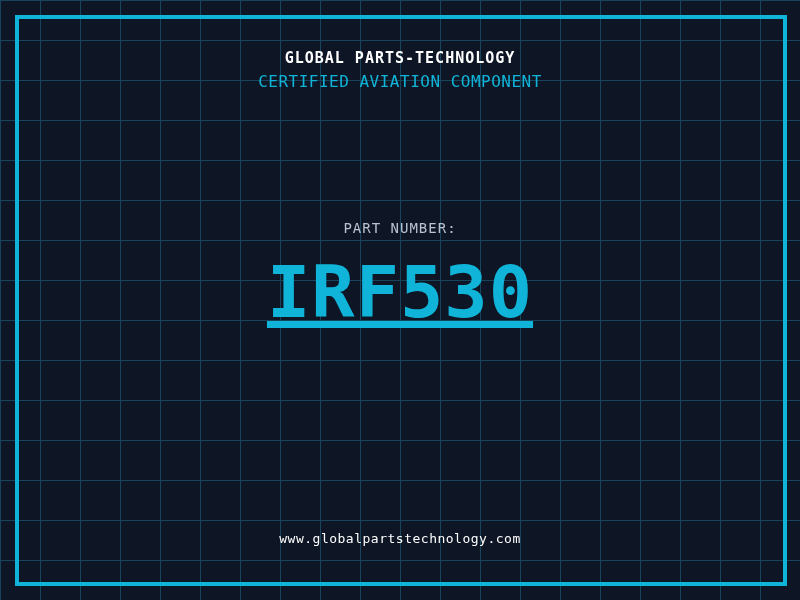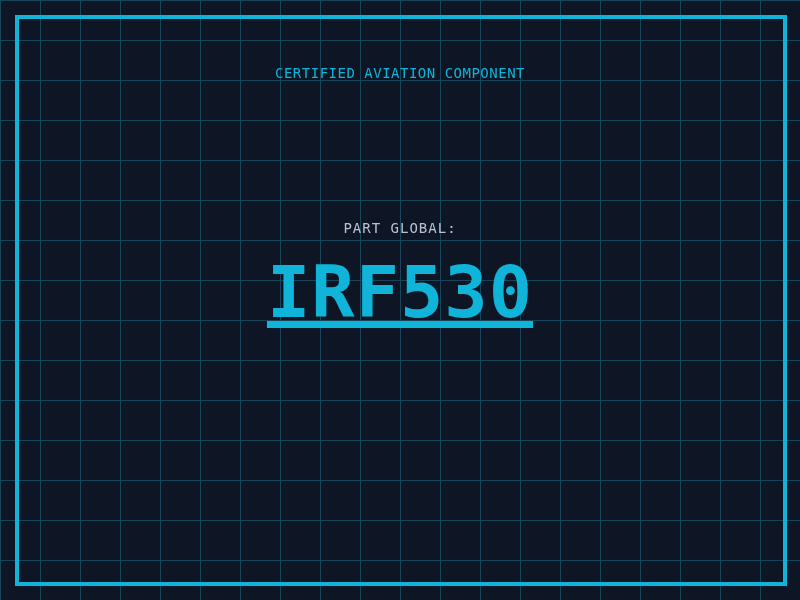--- a/index.html
+++ b/index.html
@@ -38,22 +38,22 @@
     white-space:pre;
   }
   .brand-title{
     top:49px;
     font-size:15px;
     font-weight:bold;
     letter-spacing:1px;
     color:var(--heading);
   }
   .brand-subtitle{
-    top:65px;
-    font-size:14px;
+    top:72px;
+    font-size:16px;
     letter-spacing:0.5px;
     color:var(--accent);
   }
   .part-label{
     top:220px;
     font-size:14px;
     letter-spacing:1px;
     color:var(--muted);
   }
   .part-number{
@@ -71,20 +71,22 @@
     letter-spacing:0.5px;
     color:var(--heading);
   }
 </style>
 </head>
 <body>
 
 <div class="screen">
   <div class="frame"></div>
 
+  <div class="txt brand-title">GLOBAL PARTS-TECHNOLOGY</div>
 
   <div class="txt brand-subtitle">CERTIFIED AVIATION COMPONENT</div>
 
-  <div class="txt part-label">PART GLOBAL:</div>
+  <div class="txt part-label">PART NUMBER:</div>
 
   <div class="txt part-number">IRF530</div>
 
+  <div class="txt website">www.globalpartstechnology.com</div>
 </div>
 
 </body></html>

